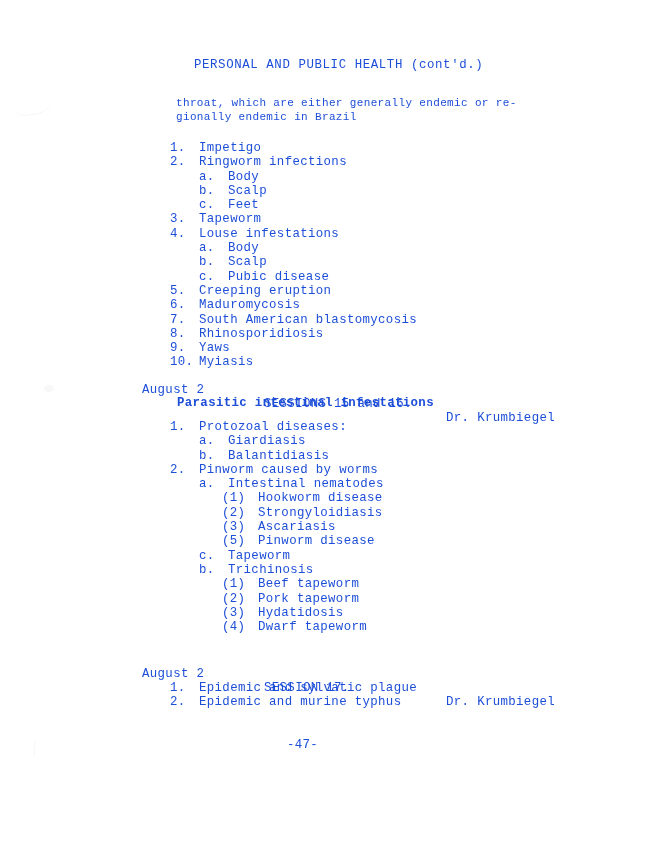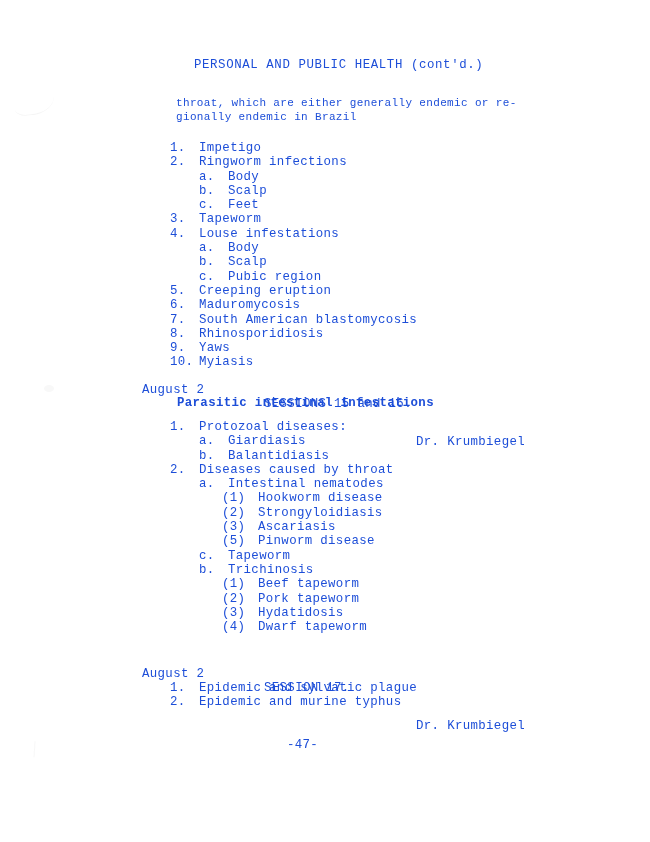--- a/index.html
+++ b/index.html
@@ -55,21 +55,21 @@
   .lvl3 > .marker { width: 36px; }
   .session-line {
     position: absolute;
     font-size: 12.4px;
     letter-spacing: 0.35px;
     white-space: pre;
     width: 566px;
   }
   .s-date { position: absolute; left: 142px; }
   .s-title { position: absolute; left: 264px; text-align: center; }
-  .s-lect { position: absolute; left: 416px; margin-top: 24px; }
+  .s-lect { position: absolute; left: 446px; }
   .subhead {
     position: absolute;
     left: 177px;
     font-size: 12.4px;
     letter-spacing: 0.35px;
     white-space: pre;
     font-weight: bold;
   }
   .page-num {
     position: absolute;
@@ -119,42 +119,42 @@
   <div class="outline" id="topic-list" style="left:170px; top:141px;">
       <div class="row lvl1"><span class="marker">1.</span><span>Impetigo</span></div>
       <div class="row lvl1"><span class="marker">2.</span><span>Ringworm infections</span></div>
       <div class="row lvl2"><span class="marker">a.</span><span>Body</span></div>
       <div class="row lvl2"><span class="marker">b.</span><span>Scalp</span></div>
       <div class="row lvl2"><span class="marker">c.</span><span>Feet</span></div>
       <div class="row lvl1"><span class="marker">3.</span><span>Tapeworm</span></div>
       <div class="row lvl1"><span class="marker">4.</span><span>Louse infestations</span></div>
       <div class="row lvl2"><span class="marker">a.</span><span>Body</span></div>
       <div class="row lvl2"><span class="marker">b.</span><span>Scalp</span></div>
-      <div class="row lvl2"><span class="marker">c.</span><span>Pubic region</span></div>
+      <div class="row lvl2"><span class="marker">c.</span><span>Pubic disease</span></div>
       <div class="row lvl1"><span class="marker">5.</span><span>Creeping eruption</span></div>
       <div class="row lvl1"><span class="marker">6.</span><span>Maduromycosis</span></div>
       <div class="row lvl1"><span class="marker">7.</span><span>South American blastomycosis</span></div>
       <div class="row lvl1"><span class="marker">8.</span><span>Rhinosporidiosis</span></div>
       <div class="row lvl1"><span class="marker">9.</span><span>Yaws</span></div>
       <div class="row lvl1"><span class="marker">10.</span><span>Myiasis</span></div>
     </div>
 
   <div class="session-line" style="top:369px;">
     <span class="s-date">August 2</span>
     <span class="s-title">SESSIONS 15 and 16.</span>
     <span class="s-lect">Dr. Krumbiegel</span>
   </div>
 
   <div class="subhead" style="top:396px;">Parasitic intestinal infestations</div>
 
   <div class="outline" id="session-15-16-list" style="left:170px; top:420px;">
       <div class="row lvl1"><span class="marker">1.</span><span>Protozoal diseases:</span></div>
       <div class="row lvl2"><span class="marker">a.</span><span>Giardiasis</span></div>
       <div class="row lvl2"><span class="marker">b.</span><span>Balantidiasis</span></div>
-      <div class="row lvl1"><span class="marker">2.</span><span>Diseases caused by throat</span></div>
+      <div class="row lvl1"><span class="marker">2.</span><span>Pinworm caused by worms</span></div>
       <div class="row lvl2"><span class="marker">a.</span><span>Intestinal nematodes</span></div>
       <div class="row lvl3"><span class="marker">(1)</span><span>Hookworm disease</span></div>
       <div class="row lvl3"><span class="marker">(2)</span><span>Strongyloidiasis</span></div>
       <div class="row lvl3"><span class="marker">(3)</span><span>Ascariasis</span></div>
       <div class="row lvl3"><span class="marker">(5)</span><span>Pinworm disease</span></div>
       <div class="row lvl2"><span class="marker">c.</span><span>Tapeworm</span></div>
       <div class="row lvl2"><span class="marker">b.</span><span>Trichinosis</span></div>
       <div class="row lvl3"><span class="marker">(1)</span><span>Beef tapeworm</span></div>
       <div class="row lvl3"><span class="marker">(2)</span><span>Pork tapeworm</span></div>
       <div class="row lvl3"><span class="marker">(3)</span><span>Hydatidosis</span></div>

